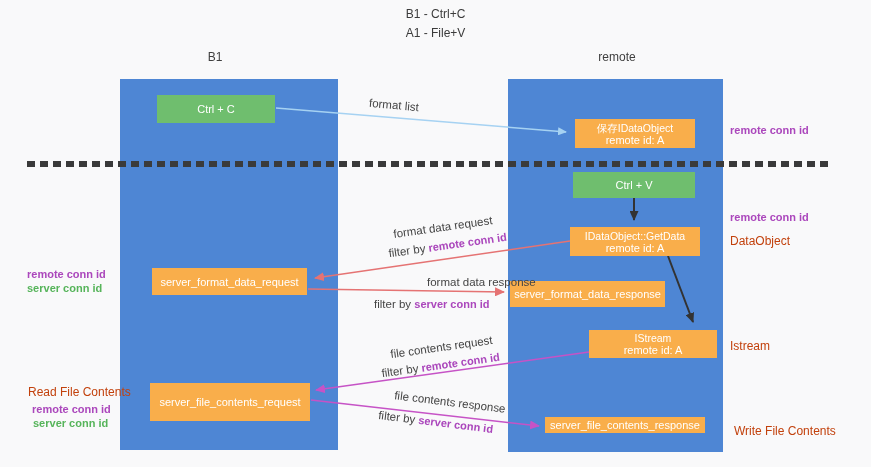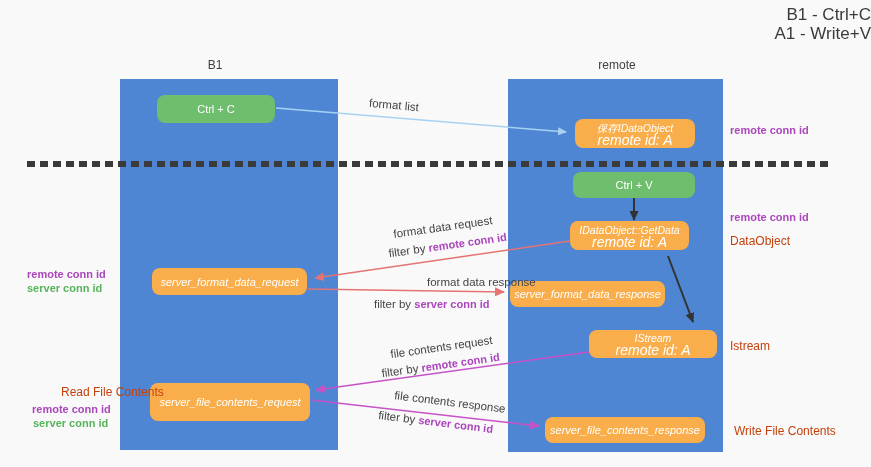--- a/index.html
+++ b/index.html
@@ -4,57 +4,57 @@
 <style>
   html,body{margin:0;padding:0;}
   body{
     width:871px;height:467px;position:relative;overflow:hidden;
     background:#f9f9fa;
     font-family:"Liberation Sans","DejaVu Sans",sans-serif;
     color:#3f3f3f;
   }
   .abs{position:absolute;}
   .title{
-    left:0;top:5px;width:871px;text-align:right;
-    font-size:17px;line-height:19px;color:#3b3b3b;
+    left:0;top:5px;width:871px;text-align:center;
+    font-size:12px;line-height:19px;color:#3b3b3b;
   }
   .col-header{
     top:51px;width:130px;text-align:center;
-    font-size:12px;line-height:13px;color:#3f3f3f;margin-top:8px;
+    font-size:12px;line-height:13px;color:#3f3f3f;
   }
   .panel{background:#4e86d4;}
   .node{
     display:flex;flex-direction:column;align-items:center;justify-content:center;
-    color:#ffffff;text-align:center;box-sizing:border-box;border-radius:8px;
+    color:#ffffff;text-align:center;box-sizing:border-box;
   }
   .node .l1{font-size:10.5px;line-height:12px;}
-  .node .l2{font-size:14px;line-height:12px;}
+  .node .l2{font-size:11px;line-height:12px;}
   .single{font-size:11px;}
   .green-box{background:#6fbe6e;}
-  .orange-box{background:#f9ae4b;font-style:italic;}
+  .orange-box{background:#f9ae4b;}
   .dashed{
     left:27px;top:161px;width:806px;height:6px;
     background:repeating-linear-gradient(to right,#3a3a3a 0 8px,transparent 8px 13px);
   }
   .side{font-size:12px;color:#c2410c;white-space:nowrap;}
   .key-purple{color:#ab47bc;font-weight:bold;font-size:11px;white-space:nowrap;}
   .key-green{color:#56b45a;font-weight:bold;font-size:11px;white-space:nowrap;}
   .arrow-lbl{font-size:11.5px;color:#454545;white-space:nowrap;}
   .arrow-lbl b{font-weight:bold;}
   .rot-neg{transform:rotate(-8deg);}
   .rot-pos{transform:rotate(7deg);}
   .rot-fl{transform:rotate(5deg);}
   svg.overlay{position:absolute;left:0;top:0;pointer-events:none;}
 </style>
 </head>
 <body>
 
 <div class="abs title">
   <div>B1 - Ctrl+C</div>
-  <div>A1 - Write+V</div>
+  <div>A1 - File+V</div>
 </div>
 
 <div class="abs col-header" style="left:150px;">
   <div>B1</div>
 </div>
 <div class="abs col-header" style="left:552px;">
   <div>remote</div>
 </div>
 
 <div class="abs panel" style="left:120px;top:79px;width:218px;height:371px;"></div>
@@ -96,44 +96,44 @@
   <span>server_file_contents_request</span>
 </div>
 
 <div class="abs node orange-box" style="left:575px;top:119px;width:120px;height:29px;">
   <span class="l1">保存IDataObject</span>
   <span class="l2">remote id: A</span>
 </div>
 <div class="abs node green-box single" style="left:573px;top:172px;width:122px;height:26px;">
   <span>Ctrl + V</span>
 </div>
-<div class="abs node orange-box" style="left:570px;top:221px;width:119px;height:29px;">
+<div class="abs node orange-box" style="left:570px;top:227px;width:130px;height:29px;">
   <span class="l1">IDataObject::GetData</span>
   <span class="l2">remote id: A</span>
 </div>
 <div class="abs node orange-box single" style="left:510px;top:281px;width:155px;height:26px;">
   <span>server_format_data_response</span>
 </div>
 <div class="abs node orange-box" style="left:589px;top:330px;width:128px;height:28px;">
   <span class="l1">IStream</span>
   <span class="l2">remote id: A</span>
 </div>
-<div class="abs node orange-box single" style="left:545px;top:417px;width:160px;height:26px;">
+<div class="abs node orange-box single" style="left:545px;top:417px;width:160px;height:16px;">
   <span>server_file_contents_response</span>
 </div>
 
 <div class="abs key-purple" style="left:730px;top:124px;">remote conn id</div>
 <div class="abs key-purple" style="left:730px;top:211px;">remote conn id</div>
 <div class="abs side" style="left:730px;top:234px;">DataObject</div>
 <div class="abs side" style="left:730px;top:339px;">Istream</div>
 <div class="abs side" style="left:734px;top:424px;">Write File Contents</div>
 
 <div class="abs key-purple" style="left:27px;top:268px;">remote conn id</div>
 <div class="abs key-green" style="left:27px;top:282px;">server conn id</div>
-<div class="abs side" style="left:28px;top:385px;margin-left:33px;">Read File Contents</div>
+<div class="abs side" style="left:28px;top:385px;">Read File Contents</div>
 <div class="abs key-purple" style="left:32px;top:403px;">remote conn id</div>
 <div class="abs key-green" style="left:33px;top:417px;">server conn id</div>
 
 <div class="abs arrow-lbl rot-fl" style="left:369px;top:99px;">format list</div>
 
 <div class="abs arrow-lbl rot-neg" style="left:393px;top:221px;">format data request</div>
 <div class="abs arrow-lbl rot-neg" style="left:388px;top:239px;">
   <span>filter by</span>
   <b class="key-purple">remote conn id</b>
 </div>

